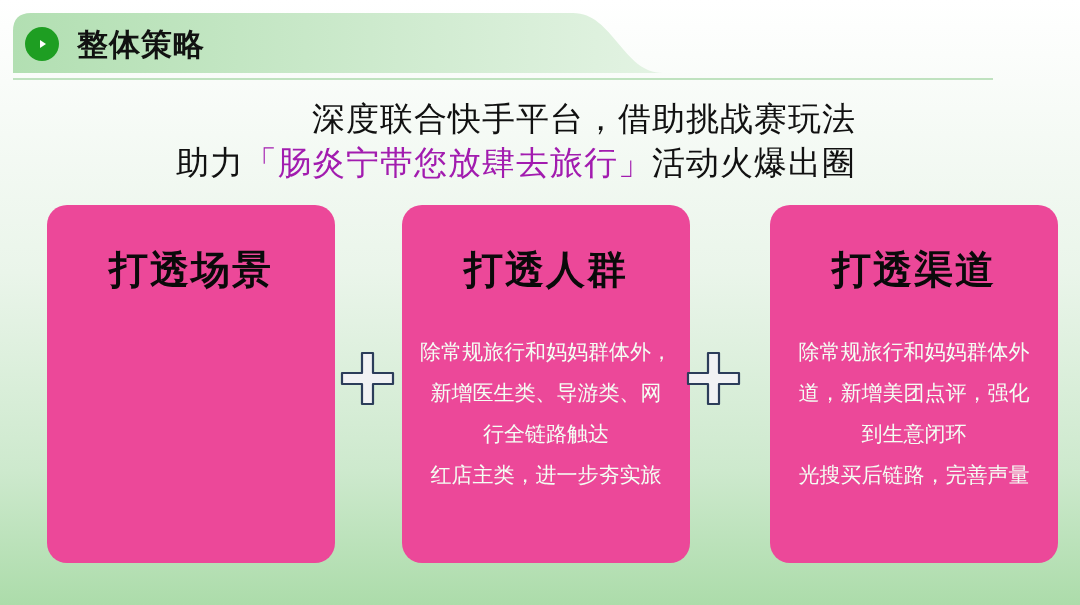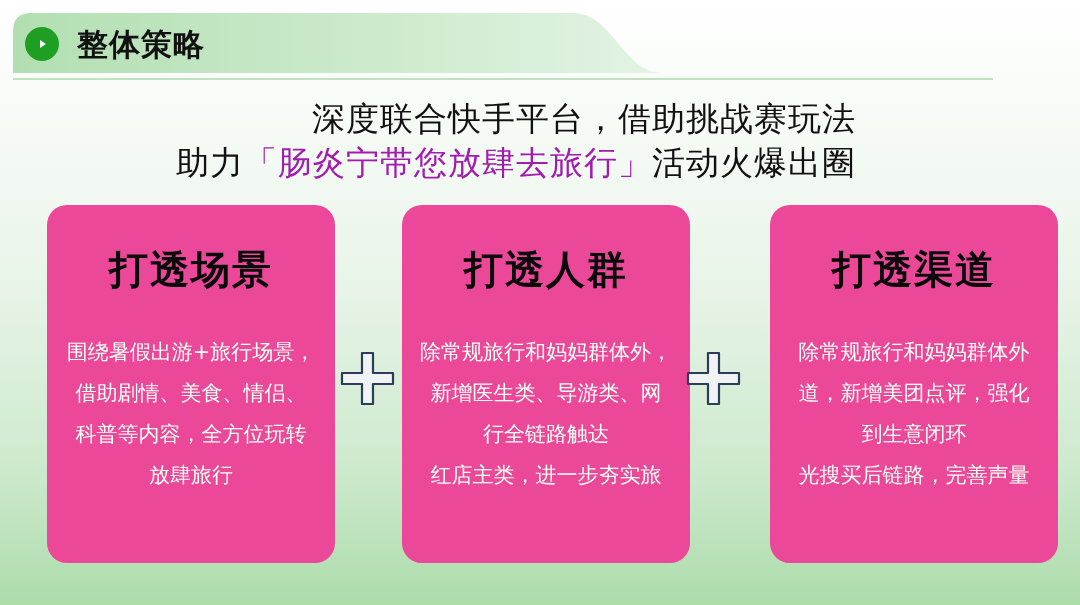--- a/index.html
+++ b/index.html
@@ -77,26 +77,20 @@
 <div class="header-title">整体策略</div>
 <div class="header-rule"></div>
 
 <div class="headline l1">深度联合快手平台，借助挑战赛玩法</div>
 <div class="headline l2">
   <span>助力</span><span class="hl">「肠炎宁带您放肆去旅行」</span><span>活动火爆出圈</span>
 </div>
 
 <div class="card" style="left:47px;">
   <div class="card-title">打透场景</div>
-  <div class="card-body">
-    <span>围绕暑假出游+旅行场景，</span>
-    <span>借助剧情、美食、情侣、</span>
-    <span>科普等内容，全方位玩转</span>
-    <span>放肆旅行</span>
-  </div>
 </div>
 
 <svg class="plus" style="left:340px; top:351px;" viewBox="0 0 56 56">
   <path d="M22 2 H33 V22 H53 V33 H33 V53 H22 V33 H2 V22 H22 Z" fill="#f1f2f4" stroke="#2c3d5a" stroke-width="2.2" stroke-linejoin="round"></path>
 </svg>
 
 <div class="card" style="left:402px;">
   <div class="card-title">打透人群</div>
   <div class="card-body">
     <span>除常规旅行和妈妈群体外，</span>

